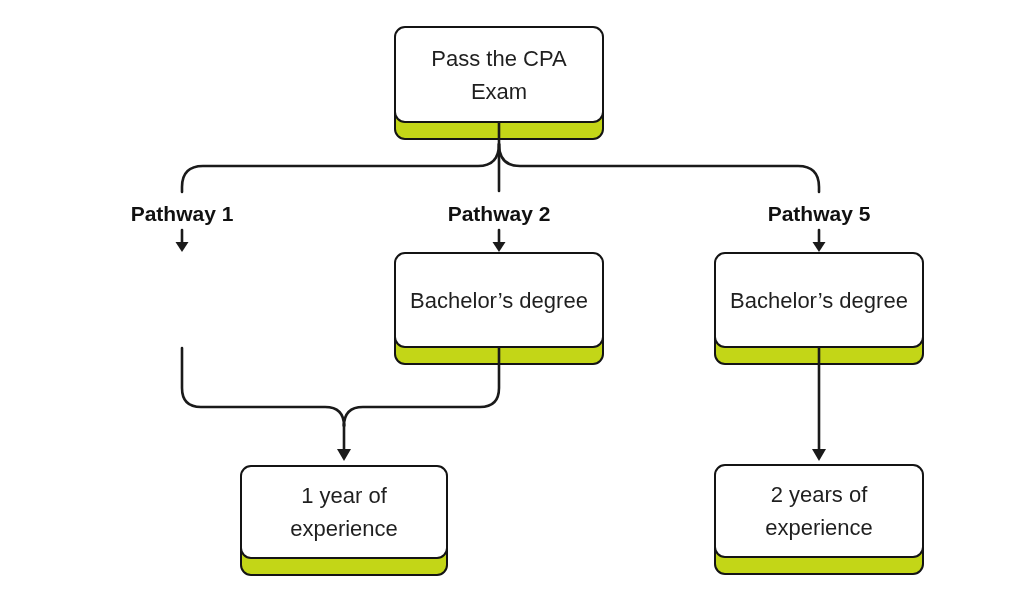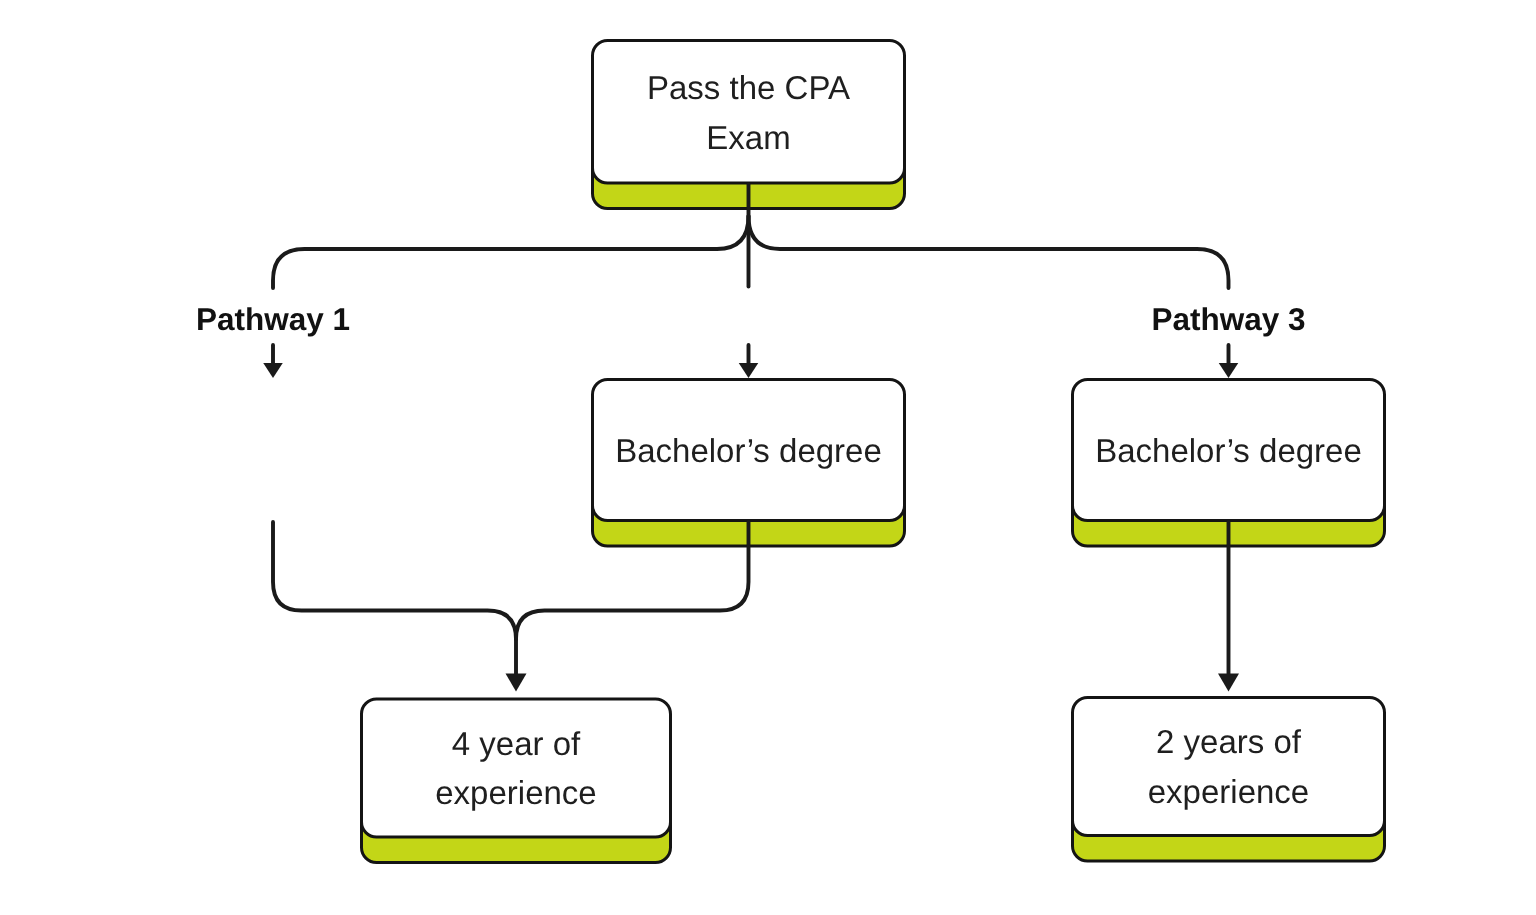--- a/index.html
+++ b/index.html
@@ -86,21 +86,22 @@
     <path d="M 182 348 L 182 388 Q 182 407 201 407 L 325 407 Q 344 407 344 426"></path>
     <path d="M 499 348 L 499 388 Q 499 407 480 407 L 363 407 Q 344 407 344 426"></path>
     <path d="M 344 424 L 344 449"></path>
     <polygon fill="#1a1a1a" stroke="none" points="337,449 351,449 344,461"></polygon>
 
     <path d="M 819 348 L 819 449"></path>
     <polygon fill="#1a1a1a" stroke="none" points="812,449 826,449 819,461"></polygon>
   </svg>
 
   <div class="pathway-label" style="left:72px; top:199px;">Pathway 1</div>
-  <div class="pathway-label" style="left:709px; top:199px;">Pathway 3</div>
+  <div class="pathway-label" style="left:389px; top:199px;">Pathway 2</div>
+  <div class="pathway-label" style="left:709px; top:199px;">Pathway 5</div>
 
   <div class="node" style="left:394px; top:26px; width:210px; height:97px;">
     <div class="shadow" style="background-color: rgb(195, 214, 23);"></div>
     <div class="face">
       <span class="line">Pass the CPA</span>
       <span class="line">Exam</span>
     </div>
   </div>
 
 
@@ -115,21 +116,21 @@
     <div class="shadow" style="background-color: rgb(195, 214, 23);"></div>
     <div class="face">
       <span class="line">Bachelor’s degree</span>
 
     </div>
   </div>
 
   <div class="node" style="left:240px; top:465px; width:208px; height:94px;">
     <div class="shadow" style="background-color: rgb(195, 214, 23);"></div>
     <div class="face">
-      <span class="line">4 year of</span>
+      <span class="line">1 year of</span>
       <span class="line">experience</span>
     </div>
   </div>
 
   <div class="node" style="left:714px; top:464px; width:210px; height:94px;">
     <div class="shadow" style="background-color: rgb(195, 214, 23);"></div>
     <div class="face">
       <span class="line">2 years of</span>
       <span class="line">experience</span>
     </div>

